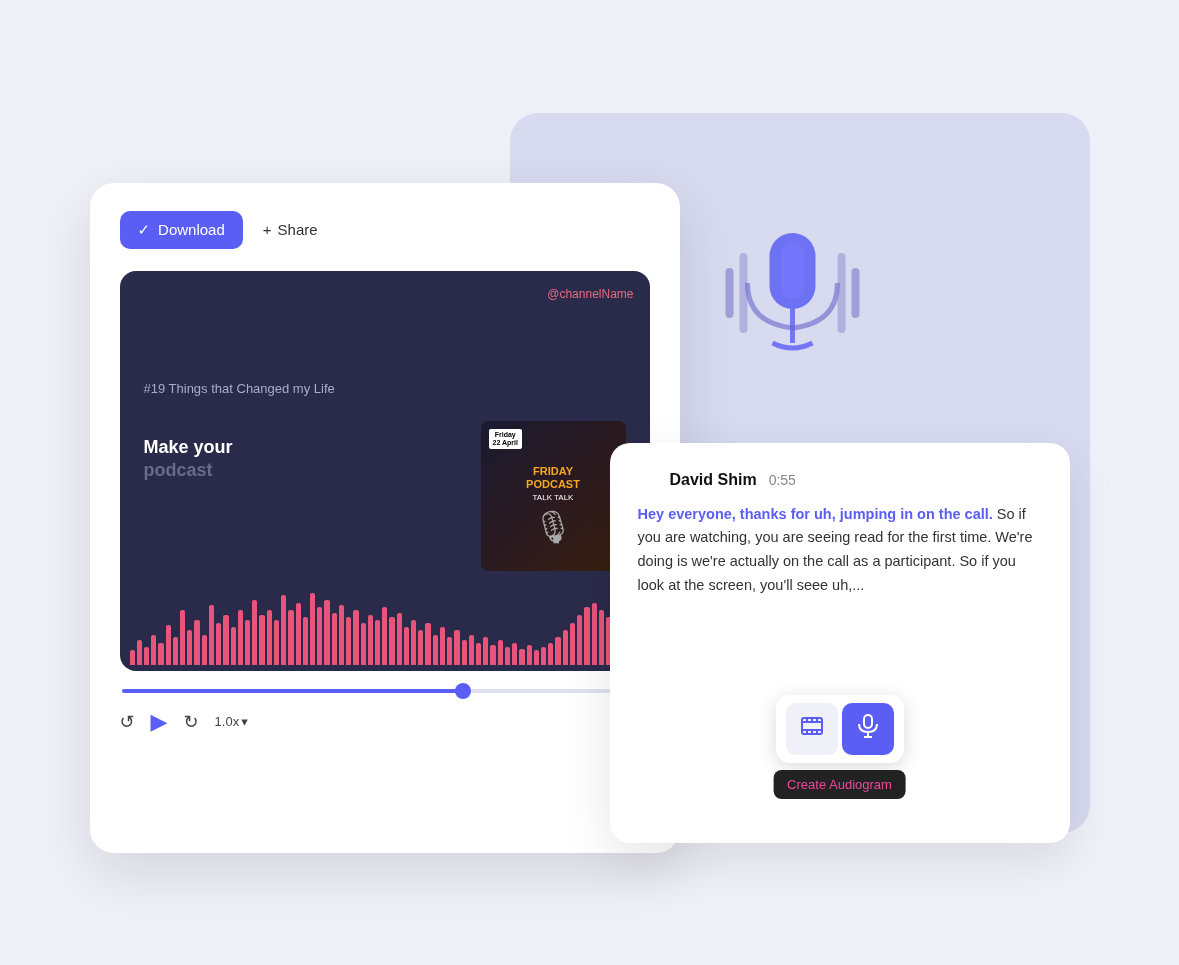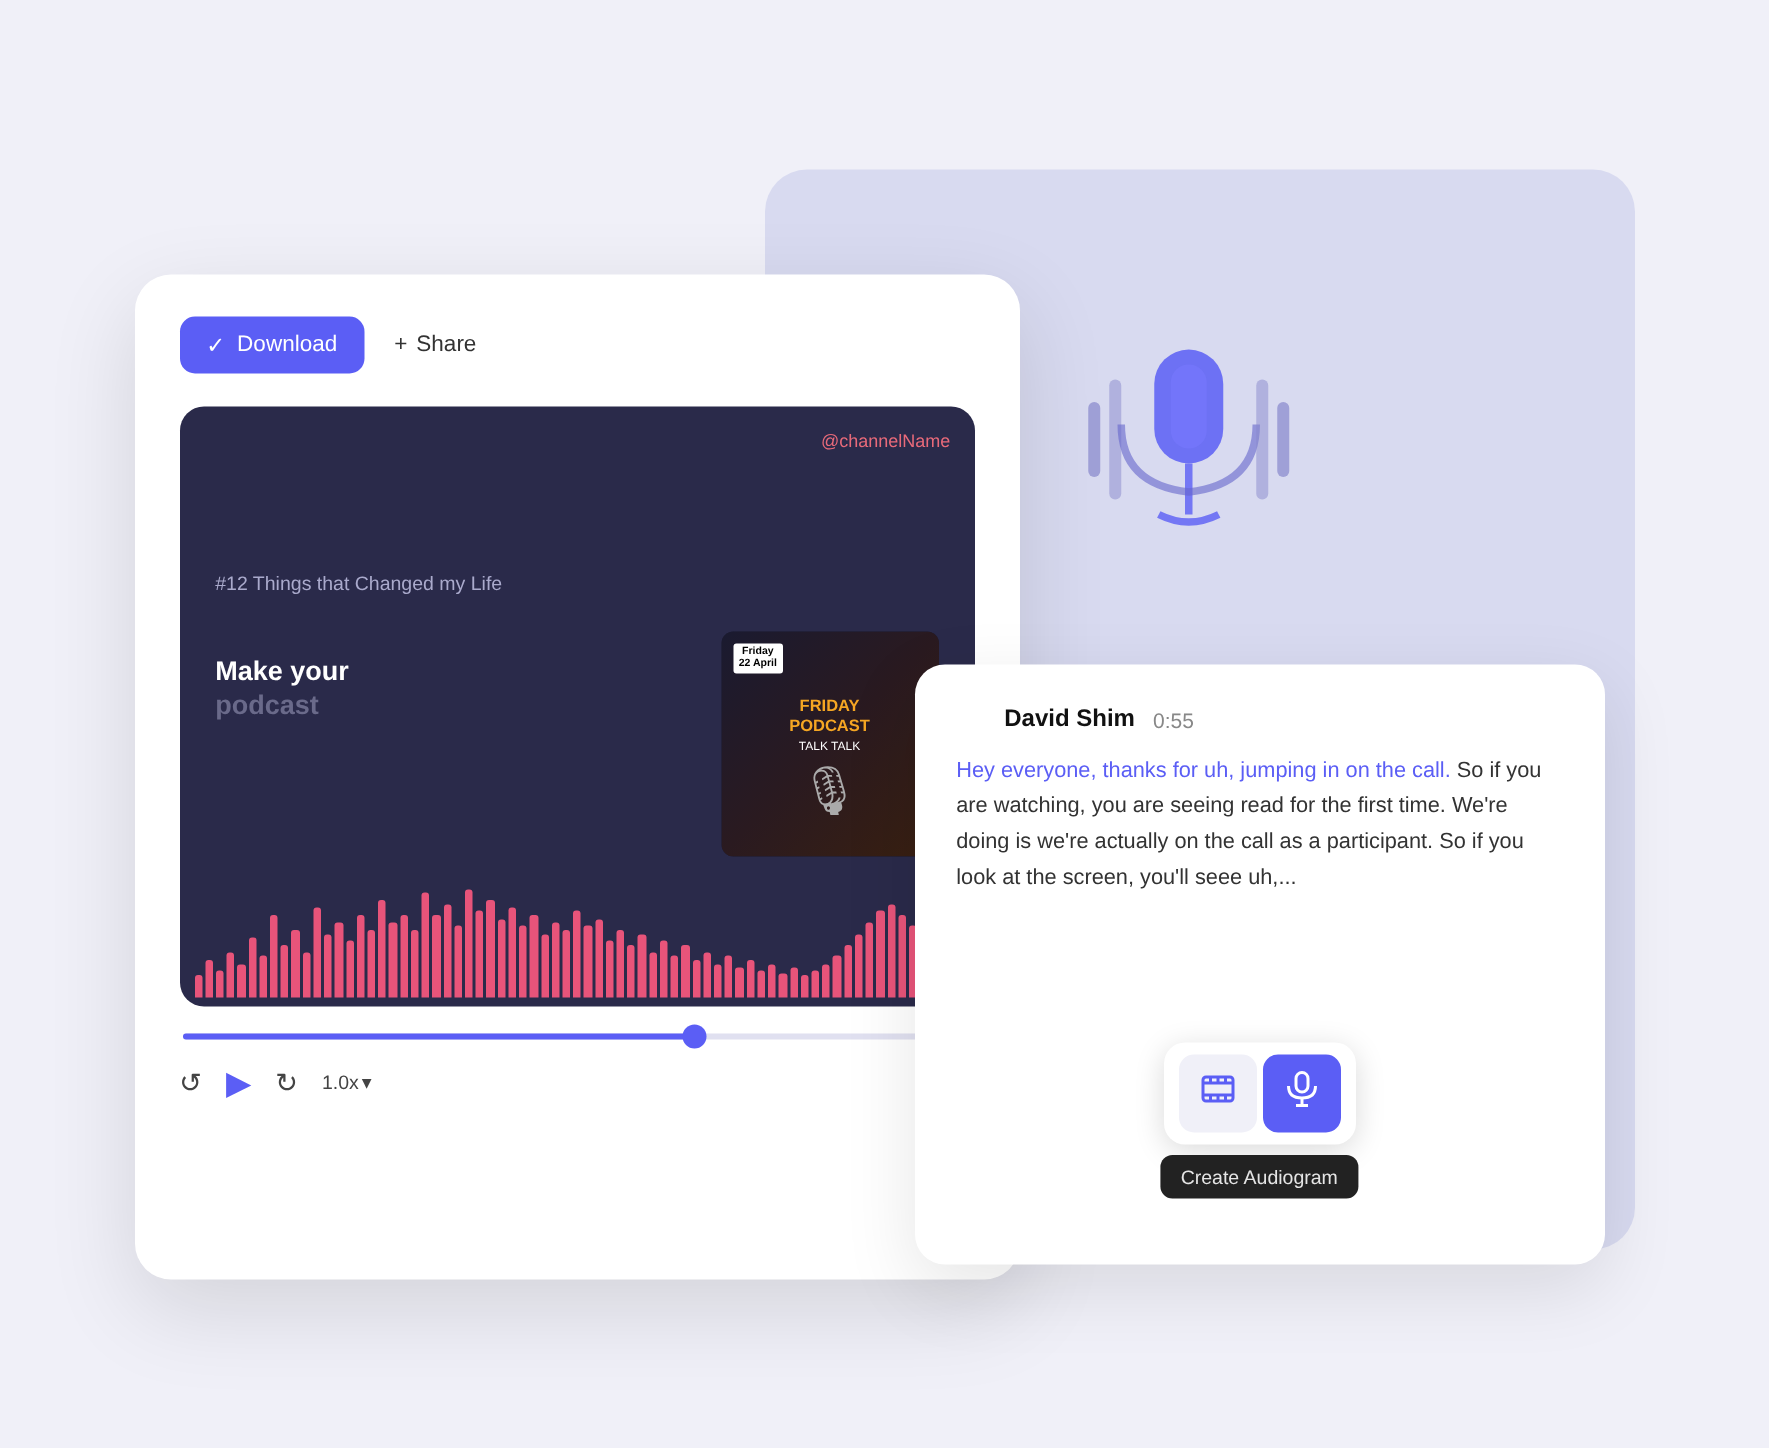--- a/index.html
+++ b/index.html
@@ -342,21 +342,21 @@
     }
 
     .transcript-text {
       font-size: 14.5px;
       line-height: 1.65;
       color: #333;
     }
 
     .highlight {
       color: #5b5ef5;
-      font-weight: 400;
+      font-weight: 700;
       text-align: right;
     }
 
     
     .audiogram-popup {
       position: absolute;
       bottom: 80px;
       left: 50%;
       transform: translateX(-50%);
       display: flex;
@@ -391,21 +391,21 @@
       color: #5b5ef5;
     }
 
     .aud-btn-mic {
       background: #5b5ef5;
       color: #fff;
     }
 
     .audiogram-tooltip {
       background: #222;
-      color: #e5e5e5;
+      color: #ec4899;
       font-size: 13px;
       padding: 7px 14px;
       border-radius: 8px;
       white-space: nowrap;
       position: absolute;
       bottom: -36px;
       left: 50%;
       transform: translateX(-50%);
     }
 
@@ -452,21 +452,21 @@
         <span>Download</span>
       </button>
       <button class="btn-share">
         <span>+</span>
         <span>Share</span>
       </button>
     </div>
 
     <div class="podcast-art">
       <span class="channel-tag">@channelName</span>
-      <div class="podcast-subtitle">#12 Things that Changed my Life</div>
+      <div class="podcast-subtitle">#19 Things that Changed my Life</div>
       <div class="podcast-tagline">
         <div>Make your</div>
         <div class="line2">podcast</div>
       </div>
 
       <div class="thumbnail">
         <div class="thumbnail-inner">
           <div class="thumb-date">
             <span>Friday</span><br>
             <span>22 April</span>

